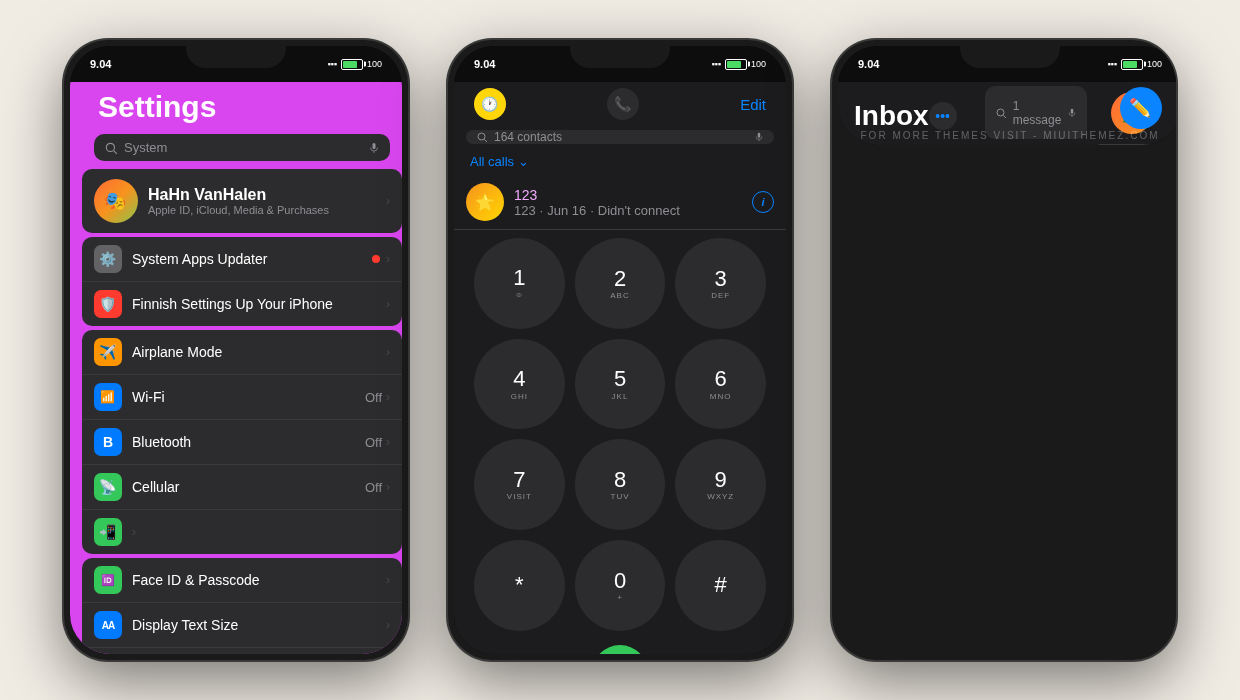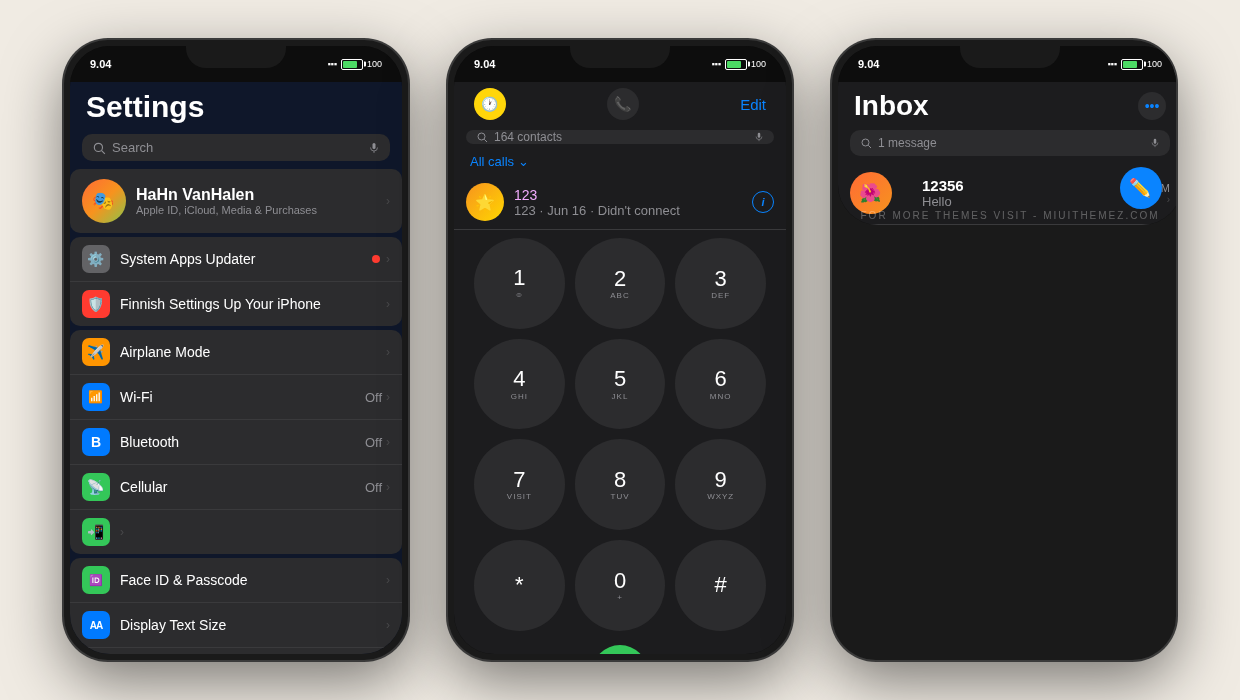--- a/index.html
+++ b/index.html
@@ -98,24 +98,25 @@
     
     .screen {
       flex: 1;
       overflow: hidden;
       display: flex;
       flex-direction: column;
     }
 
     
     .settings-screen {
-      background: #0f172a;
+      background: #d946ef;
       color: #fff;
       flex: 1;
       overflow: hidden;
+      padding-left: 12px;
     }
     .settings-title {
       font-size: 30px;
       font-weight: 700;
       color: #fff;
       padding: 8px 16px 6px;
     }
     .search-bar {
       margin: 4px 12px 8px;
       background: #2c2c2e;
@@ -321,21 +322,21 @@
       background: #34c759;
       display: flex; align-items: center; justify-content: center;
       font-size: 22px;
     }
 
     
     .inbox-screen {
       background: #1c1c1e;
       flex: 1;
       display: flex;
-      flex-direction: column;
+      flex-direction: row;
     }
 
     .inbox-header {
       display: flex;
       align-items: center;
       justify-content: space-between;
       padding: 8px 16px 4px;
     }
     .inbox-title-text {
       font-size: 28px;
@@ -427,21 +428,21 @@
     </div>
 
     <div class="settings-screen screen">
       <div class="settings-title">Settings</div>
 
       <div class="search-bar">
         <svg class="search-icon-svg" viewBox="0 0 24 24">
             <circle cx="11" cy="11" r="7" fill="none" stroke="#8e8e93" stroke-width="2"></circle>
             <line x1="16.5" y1="16.5" x2="22" y2="22" stroke="#8e8e93" stroke-width="2"></line>
           </svg>
-        <span>Search</span>
+        <span>System</span>
         <svg class="mic-icon-svg" viewBox="0 0 24 24">
             <rect x="9" y="2" width="6" height="12" rx="3" fill="#8e8e93"></rect>
             <path d="M5 11a7 7 0 0014 0" fill="none" stroke="#8e8e93" stroke-width="1.5"></path>
             <line x1="12" y1="18" x2="12" y2="22" stroke="#8e8e93" stroke-width="1.5"></line>
           </svg>
       </div>
 
       <div class="settings-list">
 
         <div style="padding: 0 0 2px;">

